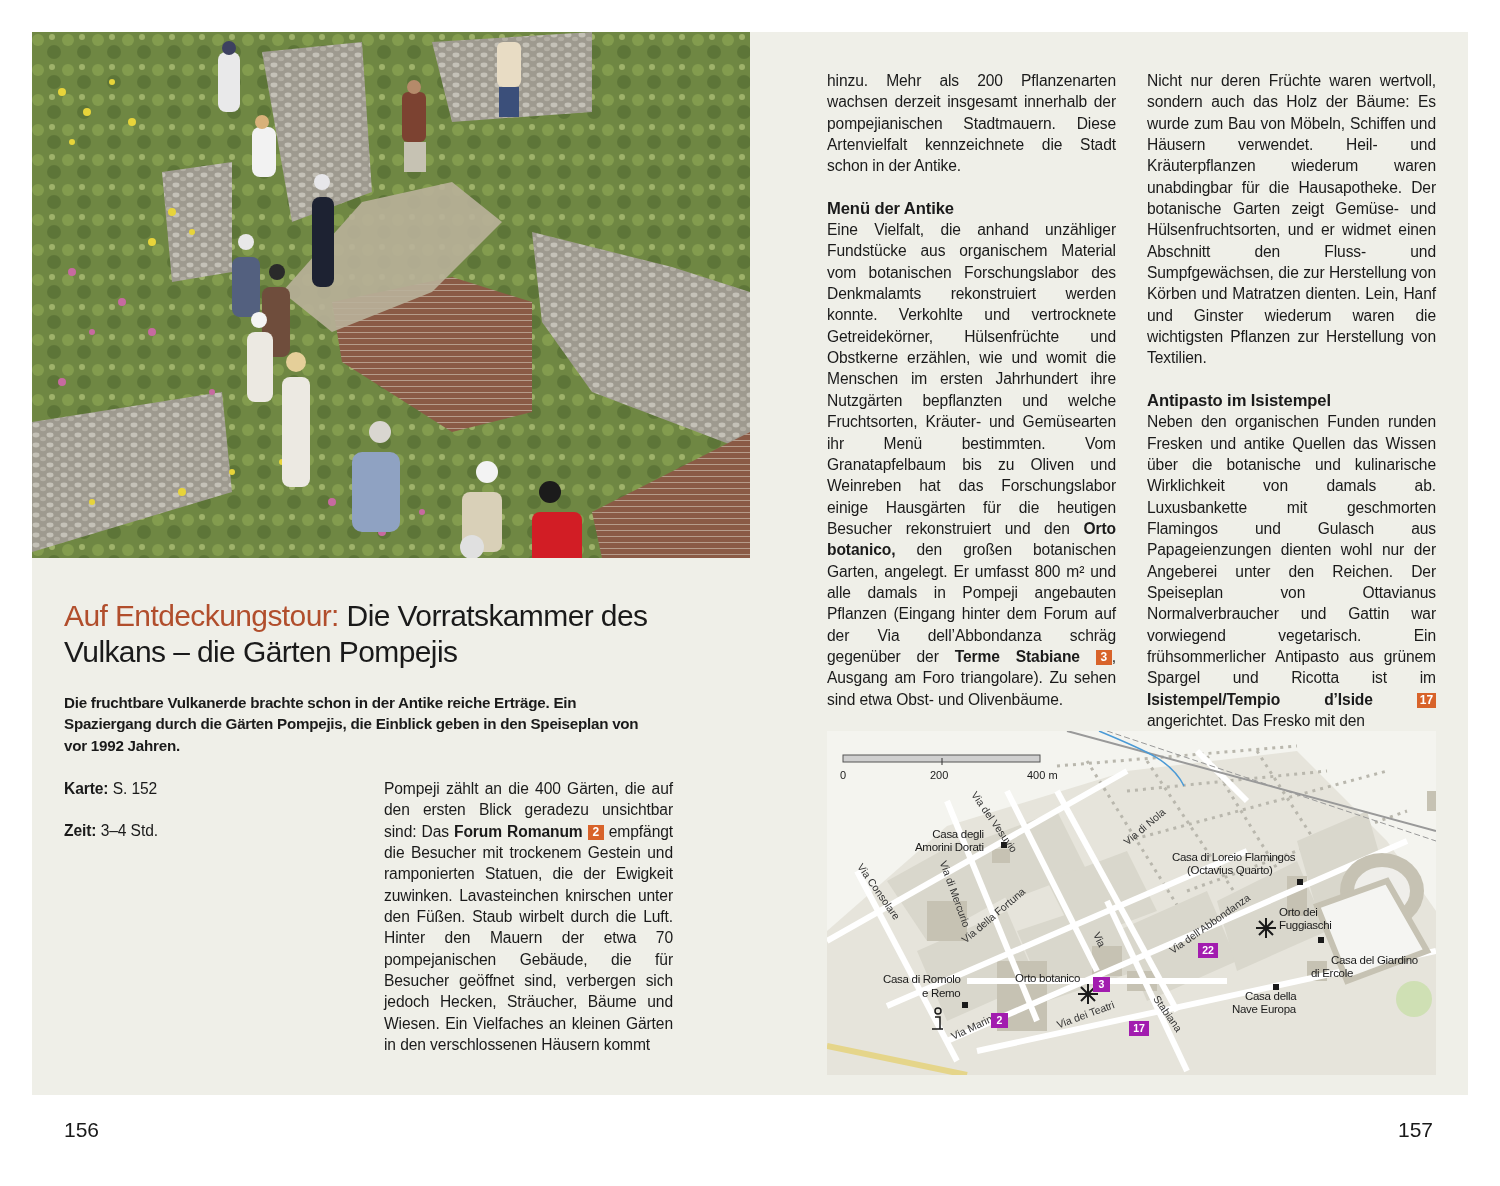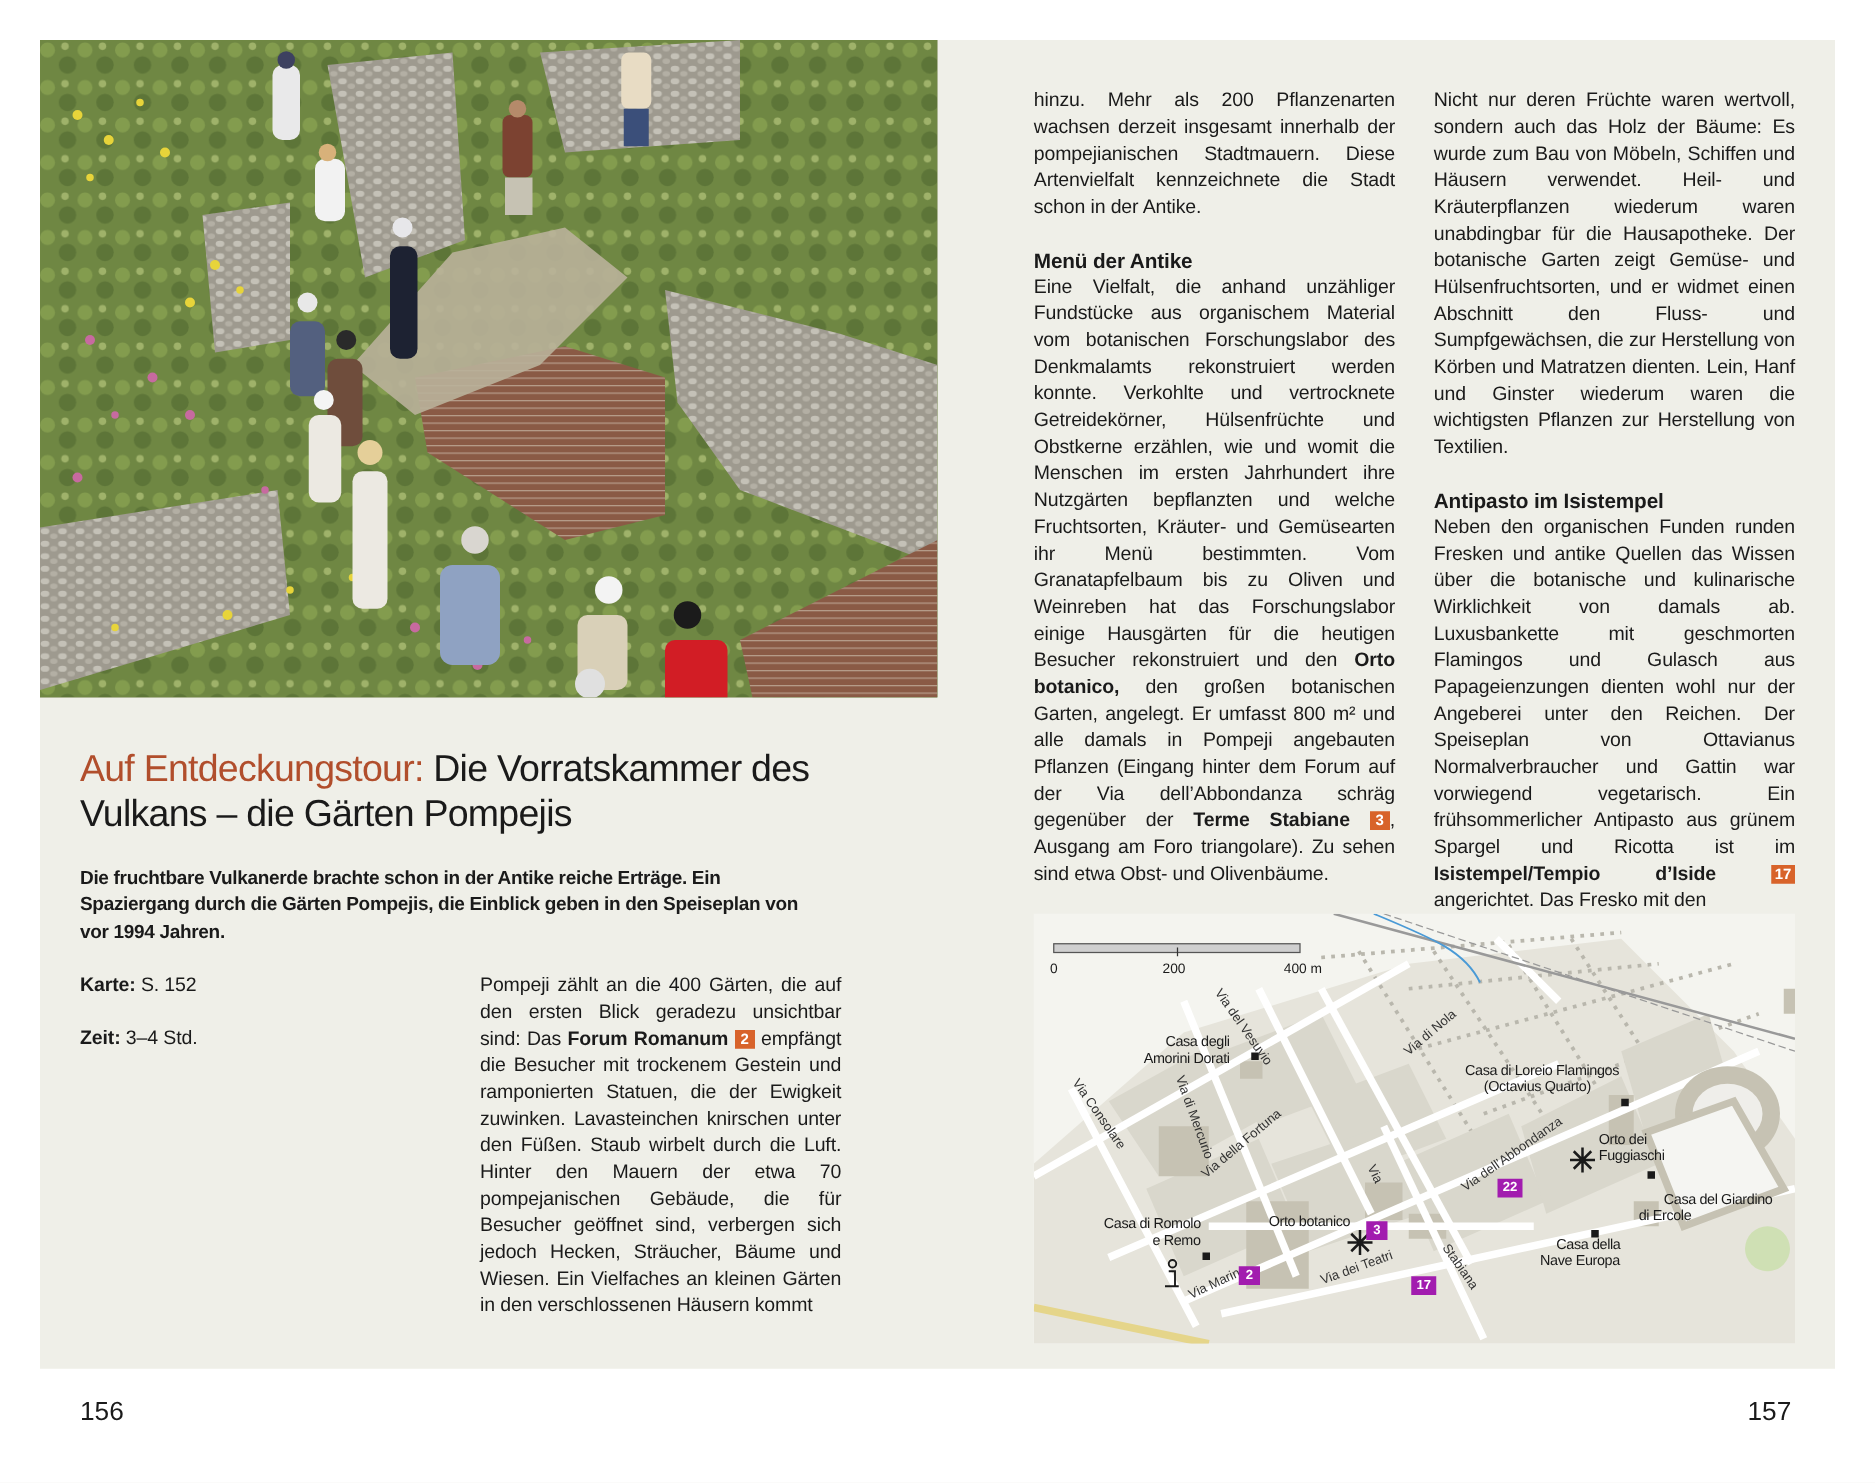--- a/index.html
+++ b/index.html
@@ -119,21 +119,21 @@
       <rect x="500" y="480" width="50" height="60" rx="8" fill="#d21d25"></rect>
         <circle cx="518" cy="460" r="11" fill="#1b1b1b"></circle>
     </g>
   </svg>
 </div>
 
 <div class="title">
   <span class="kicker">Auf Entdeckungstour:</span><span> Die Vorratskammer des Vulkans – die Gärten Pompejis</span>
 </div>
 
-<div class="lead">Die fruchtbare Vulkanerde brachte schon in der Antike reiche Erträge. Ein Spaziergang durch die Gärten Pompejis, die Einblick geben in den Speiseplan von vor 1994 Jahren.</div>
+<div class="lead">Die fruchtbare Vulkanerde brachte schon in der Antike reiche Erträge. Ein Spaziergang durch die Gärten Pompejis, die Einblick geben in den Speiseplan von vor 1992 Jahren.</div>
 
 <div class="col facts">
   <p><b>Karte:</b><span> S. 152</span></p>
   <p><b>Zeit:</b><span> 3–4 Std.</span></p>
 </div>
 
 <div class="col c2">
   <p><span>Pompeji zählt an die 400 Gärten, die auf den ersten Blick geradezu unsichtbar sind: Das </span><b>Forum Romanum</b> <span class="badge">2</span><span> empfängt die Besucher mit trockenem Gestein und ramponierten Statuen, die der Ewigkeit zuwinken. Lavasteinchen knirschen unter den Füßen. Staub wirbelt durch die Luft. Hinter den Mauern der etwa 70 pompejanischen Gebäude, die für Besucher geöffnet sind, verbergen sich jedoch Hecken, Sträucher, Bäume und Wiesen. Ein Vielfaches an kleinen Gärten in den verschlossenen Häusern kommt</span></p>
 </div>
 

